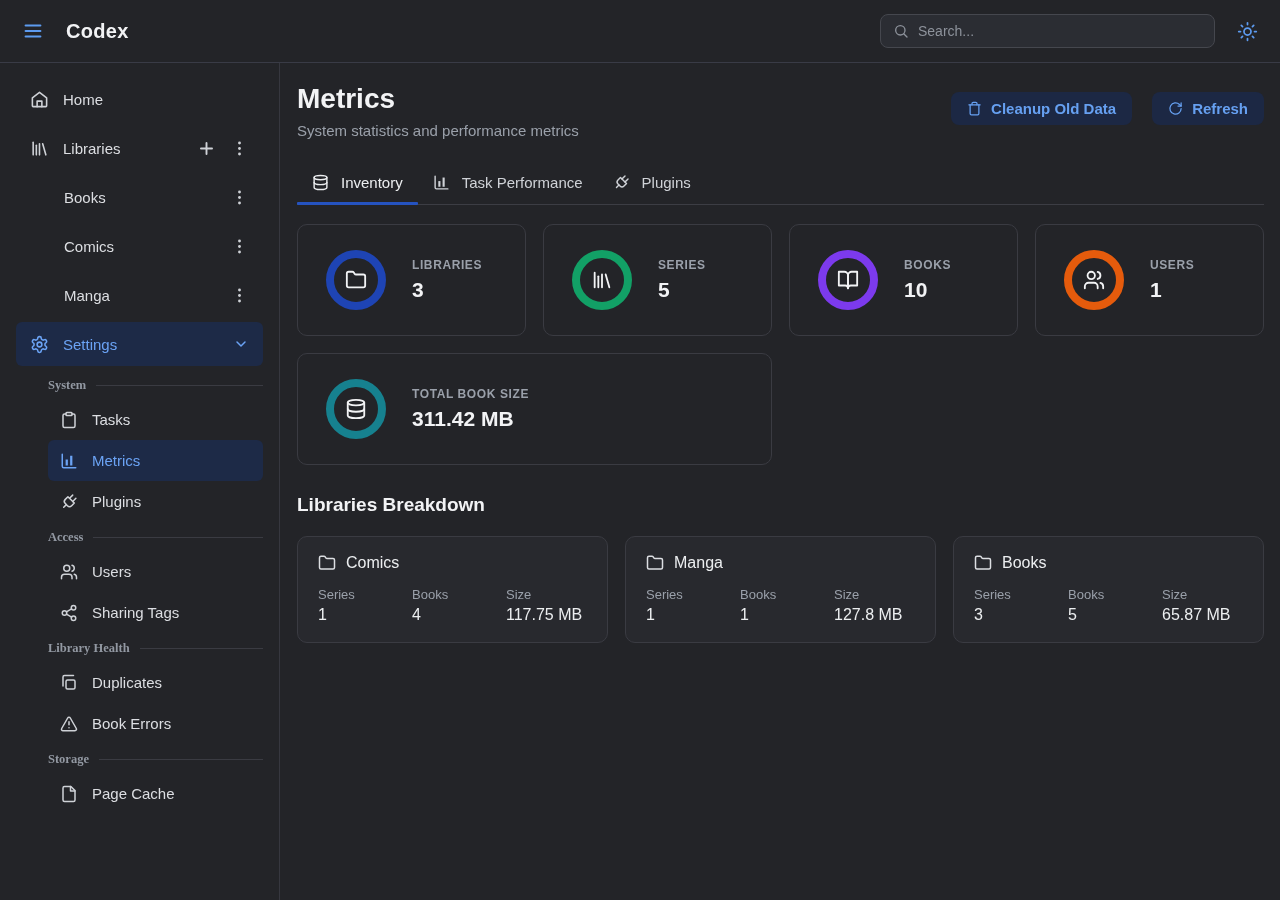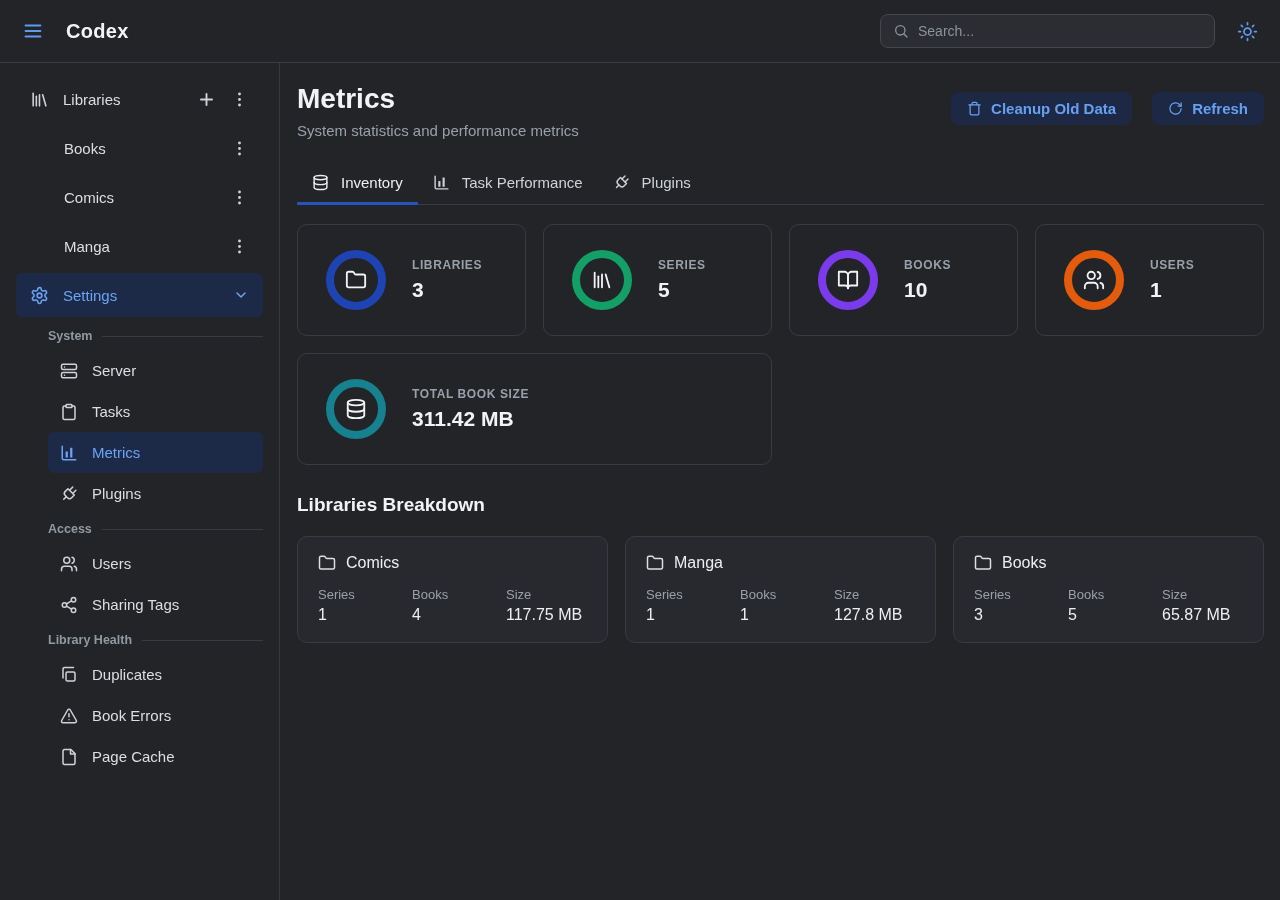--- a/index.html
+++ b/index.html
@@ -42,21 +42,21 @@
     cursor:pointer;
   }
   .nav-item .icon { width:19px; height:19px; color:#cfd2d7; }
   .nav-item .spacer { flex:1; }
   .mini-btn { width:17px; height:17px; color:#5d9bf0; cursor:pointer; }
   .nav-sub { padding-left:48px; }
   .nav-item.selected { background:#1d2a47; color:#6ba3f5; }
   .nav-item.selected .icon { color:#6ba3f5; }
   .section-header {
     display:flex; align-items:center; gap:10px; height:28px; margin-top:1px;
-    padding-left:32px; font-size:12.5px; font-weight:bold; color:#9298a2;
+    padding-left:32px; font-size:12.5px; font-weight:bold; color:#9298a2;font-family:Liberation Serif, serif;
   }
   .section-header .line { flex:1; height:1px; background:#3a3b42; }
   .nav-section-item {
     height:41px; margin-left:32px; border-radius:6px; display:flex;
     align-items:center; padding:0 12px; gap:14px; font-size:15px; color:#dcdee2;
     cursor:pointer;
   }
   .nav-section-item .icon { width:18px; height:18px; color:#cfd2d7; }
   .nav-section-item.selected { background:#1d2a47; color:#6ba3f5; }
   .nav-section-item.selected .icon { color:#6ba3f5; }
@@ -136,20 +136,29 @@
   <span class="icon theme-toggle">
     <svg viewBox="0 0 24 24" fill="none" stroke="currentColor" stroke-width="2" stroke-linecap="round">
         <circle cx="12" cy="12" r="4"></circle>
         <path d="M12 2v2M12 20v2M4.93 4.93l1.41 1.41M17.66 17.66l1.41 1.41M2 12h2M20 12h2M4.93 19.07l1.41-1.41M17.66 6.34l1.41-1.41"></path>
       </svg>
   </span>
 </header>
 
 <aside class="sidebar">
 
+  <div class="nav-item">
+    <span class="icon">
+      <svg viewBox="0 0 24 24" fill="none" stroke="currentColor" stroke-width="2" stroke-linecap="round" stroke-linejoin="round">
+          <path d="m3 10 9-7 9 7v10a1 1 0 0 1-1 1H4a1 1 0 0 1-1-1z"></path>
+          <path d="M9 21v-7h6v7"></path>
+        </svg>
+    </span>
+    <span>Home</span>
+  </div>
 
   <div class="nav-item">
     <span class="icon">
       <svg viewBox="0 0 24 24" fill="none" stroke="currentColor" stroke-width="2" stroke-linecap="round" stroke-linejoin="round">
           <path d="m16 6 4 14"></path>
           <path d="M12 6v14"></path>
           <path d="M8 8v12"></path>
           <path d="M4 4v16"></path>
         </svg>
     </span>
@@ -221,30 +230,20 @@
     </span>
   </div>
 
   <div class="section-header">
     <span>System</span>
     <span class="line"></span>
   </div>
   <div class="nav-section-item">
     <span class="icon">
       <svg viewBox="0 0 24 24" fill="none" stroke="currentColor" stroke-width="2" stroke-linecap="round" stroke-linejoin="round">
-          <rect x="2" y="3" width="20" height="7" rx="2"></rect>
-          <rect x="2" y="14" width="20" height="7" rx="2"></rect>
-          <path d="M6 6.5h.01M6 17.5h.01"></path>
-        </svg>
-    </span>
-    <span>Server</span>
-  </div>
-  <div class="nav-section-item">
-    <span class="icon">
-      <svg viewBox="0 0 24 24" fill="none" stroke="currentColor" stroke-width="2" stroke-linecap="round" stroke-linejoin="round">
           <rect x="8" y="2" width="8" height="4" rx="1"></rect>
           <path d="M16 4h2a2 2 0 0 1 2 2v14a2 2 0 0 1-2 2H6a2 2 0 0 1-2-2V6a2 2 0 0 1 2-2h2"></path>
         </svg>
     </span>
     <span>Tasks</span>
   </div>
   <div class="nav-section-item selected">
     <span class="icon">
       <svg viewBox="0 0 24 24" fill="none" stroke="currentColor" stroke-width="2" stroke-linecap="round" stroke-linejoin="round">
           <path d="M3 3v16a2 2 0 0 0 2 2h16"></path>
@@ -309,20 +308,24 @@
   <div class="nav-section-item">
     <span class="icon">
       <svg viewBox="0 0 24 24" fill="none" stroke="currentColor" stroke-width="2" stroke-linecap="round" stroke-linejoin="round">
           <path d="m21.73 18-8-14a2 2 0 0 0-3.48 0l-8 14A2 2 0 0 0 4 21h16a2 2 0 0 0 1.73-3Z"></path>
           <path d="M12 9v4M12 17h.01"></path>
         </svg>
     </span>
     <span>Book Errors</span>
   </div>
 
+  <div class="section-header">
+    <span>Storage</span>
+    <span class="line"></span>
+  </div>
   <div class="nav-section-item">
     <span class="icon">
       <svg viewBox="0 0 24 24" fill="none" stroke="currentColor" stroke-width="2" stroke-linecap="round" stroke-linejoin="round">
           <path d="M14.5 2H6a2 2 0 0 0-2 2v16a2 2 0 0 0 2 2h12a2 2 0 0 0 2-2V7.5z"></path>
           <path d="M14 2v6h6"></path>
         </svg>
     </span>
     <span>Page Cache</span>
   </div>
 </aside>

